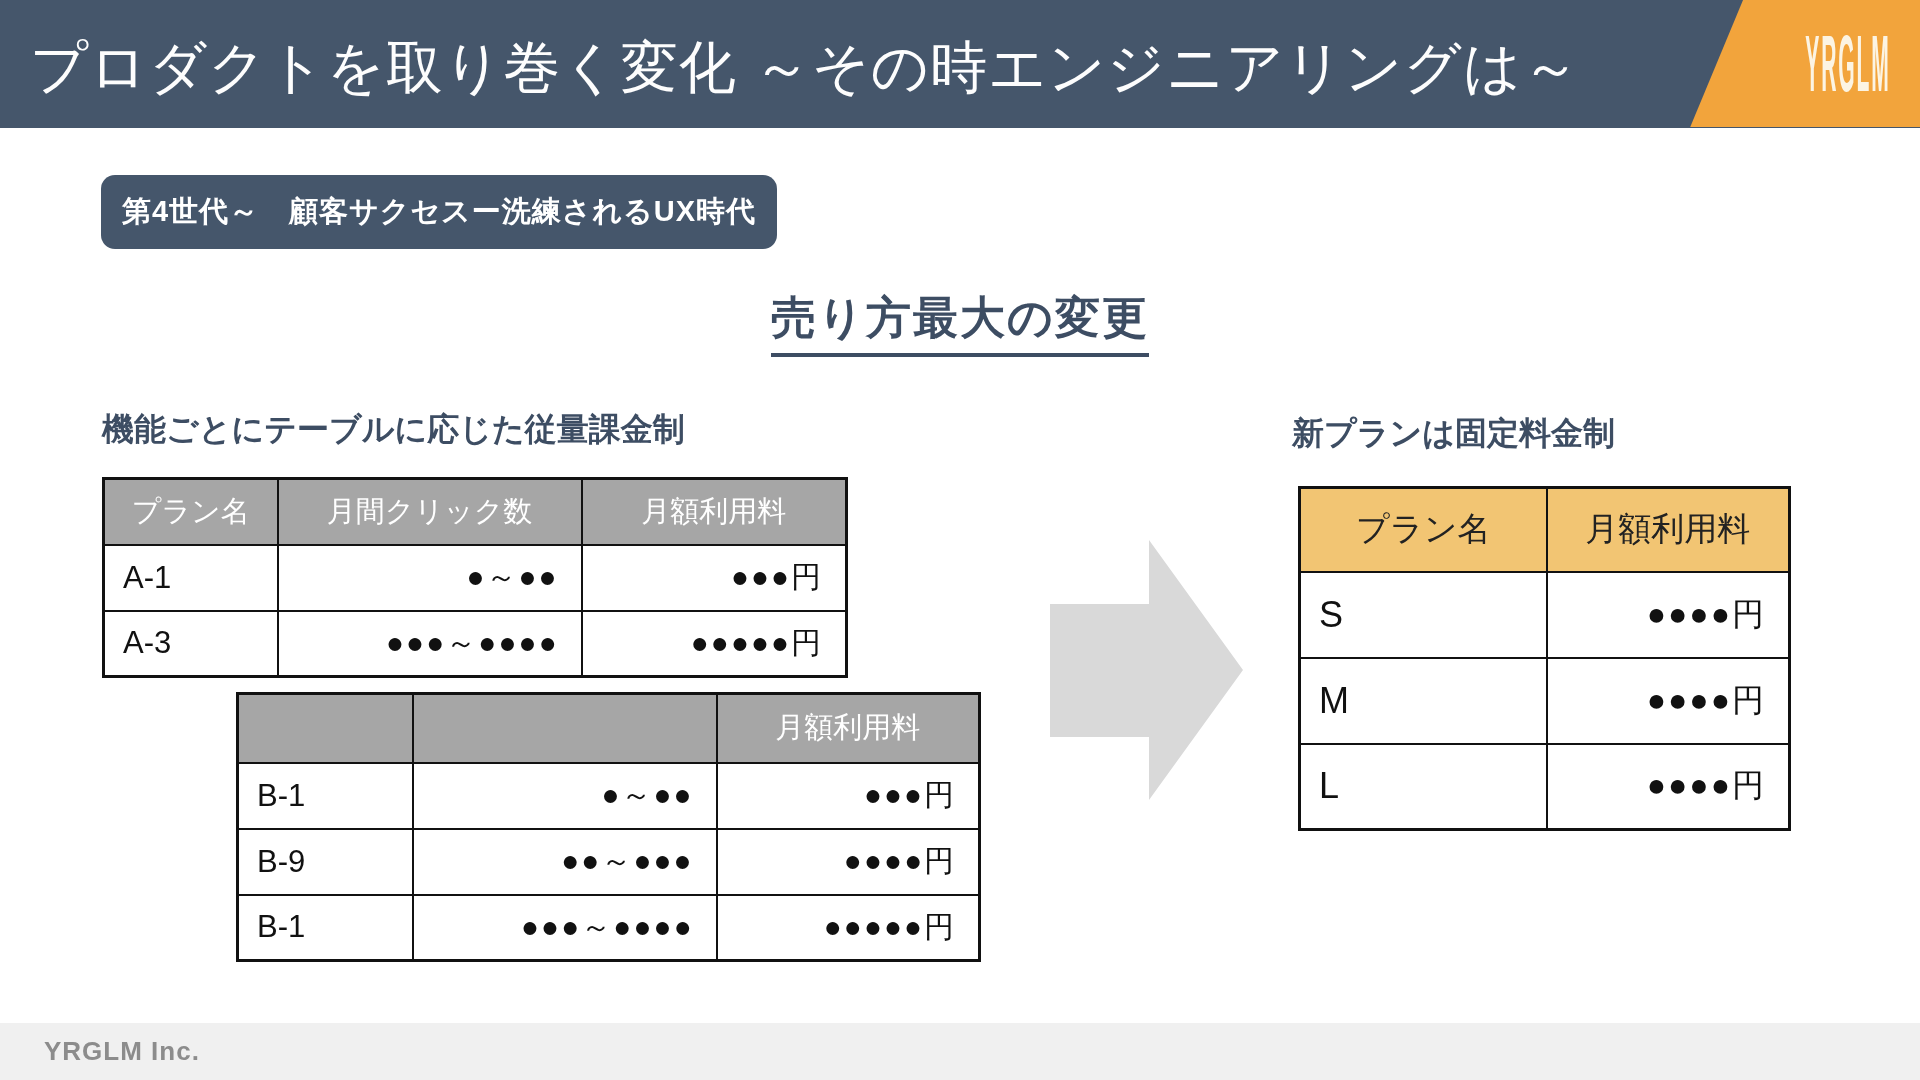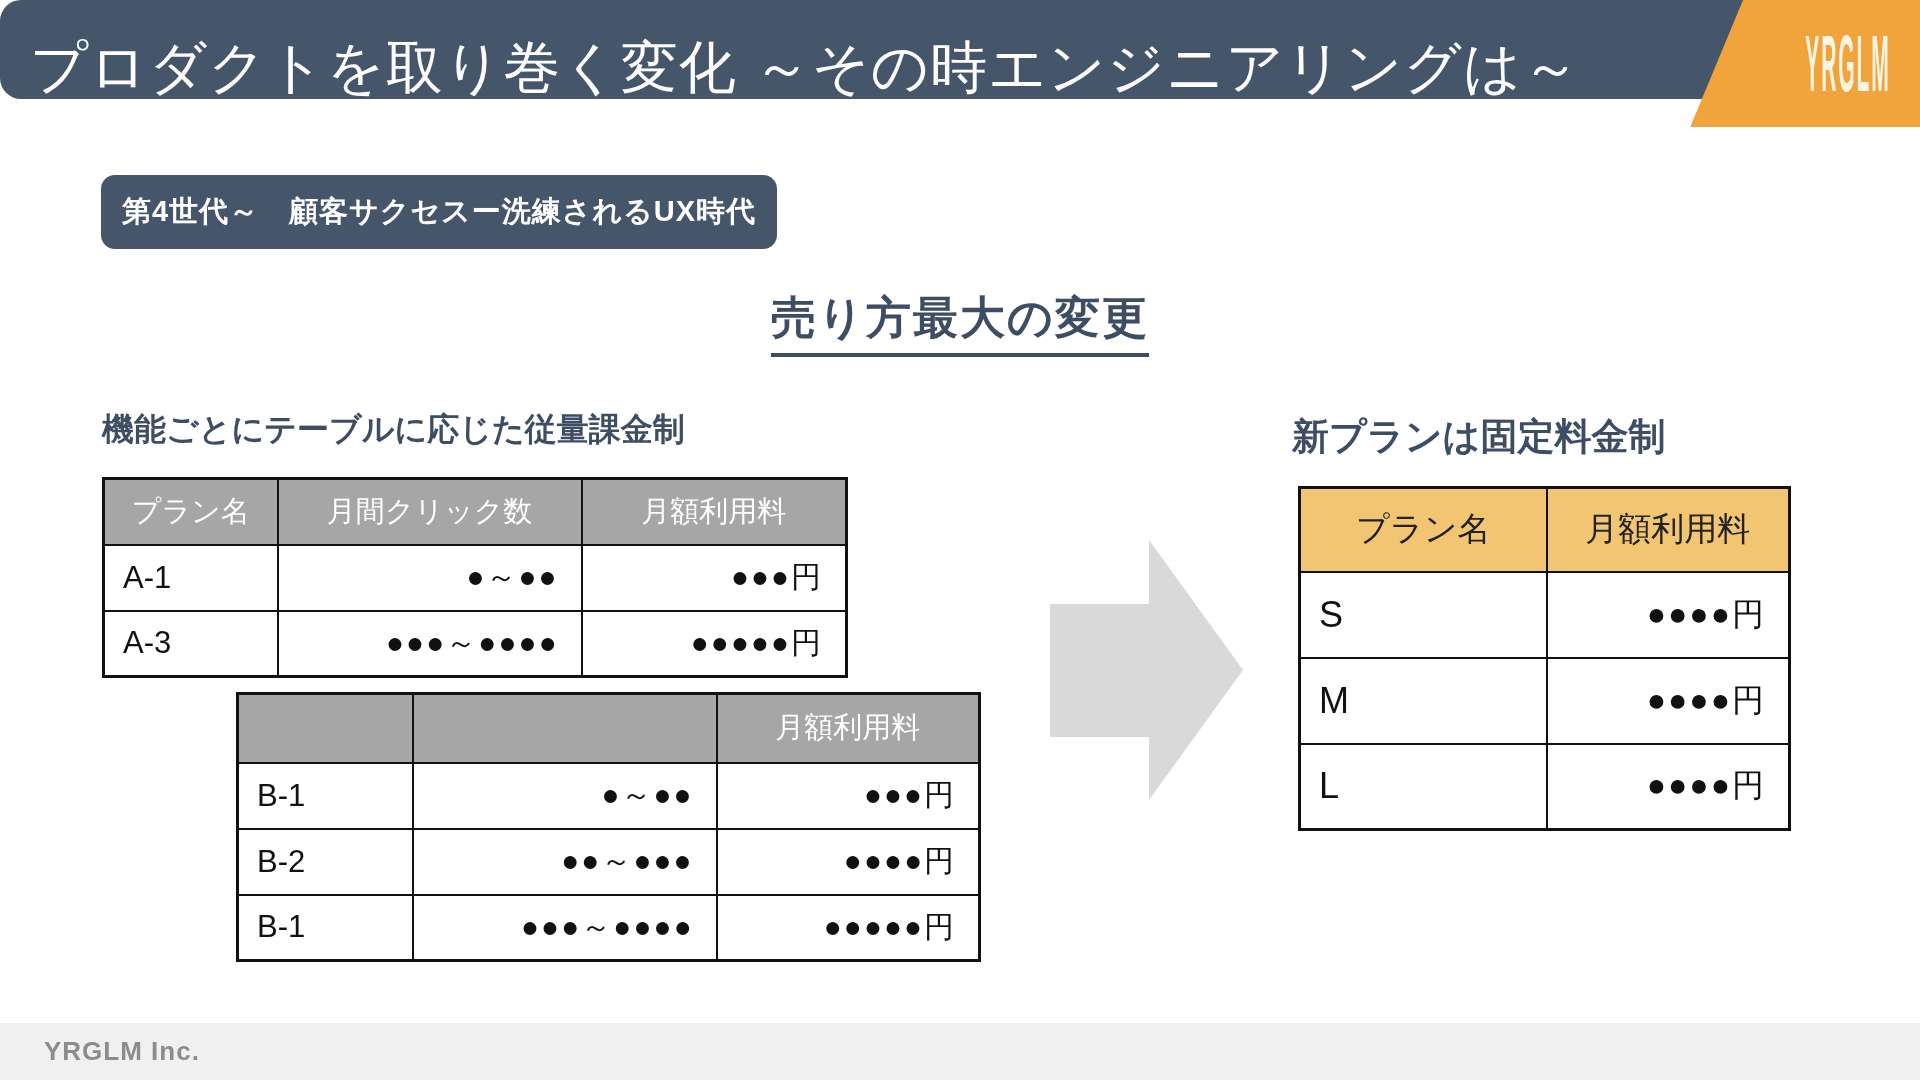--- a/index.html
+++ b/index.html
@@ -1,21 +1,21 @@
 <!DOCTYPE html>
 <html><head>
 <meta charset="utf-8">
 <style>
   * { margin:0; padding:0; box-sizing:border-box; }
   html,body { width:1920px; height:1080px; background:#fff; }
   body { font-family:"Liberation Sans","DejaVu Sans",sans-serif; }
   .slide { position:relative; width:1920px; height:1080px; background:#ffffff; overflow:hidden; }
 
   
-  .topbar { position:absolute; left:0; top:0; width:1920px; height:99px; background:#45566B;border-radius:21px; }
+  .topbar { position:absolute; left:0; top:0; width:1920px; height:128px; background:#45566B; }
   .slide-title { position:absolute; left:30px; top:0; height:127px; line-height:135px;
                  color:#fdfdfd; font-size:57px; font-weight:500; letter-spacing:1px; white-space:nowrap; }
   .logo-wedge { position:absolute; right:0; top:0; width:320px; height:127px; background:#F2A43C;
                 clip-path:polygon(44.7% 0, 100% 0, 100% 100%, 28.2% 100%); }
   .logo-text { position:absolute; left:178px; top:50%; width:140px; text-align:center;
                transform:translateY(-50%) scale(0.62,2.35);
                color:#FCF4E3; font-size:34px; font-weight:bold; letter-spacing:3px;
                font-family:"Liberation Sans",sans-serif; }
 
   
@@ -23,21 +23,21 @@
            background:#45566B; border-radius:14px; display:flex; align-items:center; justify-content:center; }
   .badge span { color:#ffffff; font-size:29px; font-weight:bold; letter-spacing:1px; }
 
   
   .heading-wrap { position:absolute; left:0; top:288px; width:1920px; text-align:center; }
   .heading-wrap span { display:inline-block; color:#3D4D63; font-size:45px; font-weight:bold;
                        border-bottom:4px solid #3D4D63; padding-bottom:5px; letter-spacing:2px; }
 
   
   .left-label { position:absolute; left:102px; top:408px; color:#3D4D63; font-size:32px; font-weight:bold; }
-  .right-label { position:absolute; left:1292px; top:412px; color:#3D4D63; font-size:37px; font-weight:bold; }
+  .right-label { position:absolute; left:1292px; top:412px; color:#3D4D63; font-size:32px; font-weight:bold; }
 
   
   table { border-collapse:collapse; table-layout:fixed; position:absolute; background:#fff; }
   td,th { border:2px solid #111; overflow:hidden; white-space:nowrap; }
   .gray-head th { background:#A6A6A6; color:#ffffff; font-size:29px; font-weight:normal; text-align:center; }
   .cell-label { text-align:left; padding-left:18px; font-size:31px; color:#111; font-weight:normal; }
   .cell-num { text-align:right; padding-right:22px; font-size:30px; color:#111; letter-spacing:2px; }
 
   .table-a { left:102px; top:477px; border:3px solid #111; z-index:2; }
   .table-a th { height:66px; }
@@ -95,21 +95,21 @@
       <th></th>
       <th></th>
       <th>月額利用料</th>
     </tr>
     <tr>
       <td class="cell-label">B-1</td>
       <td class="cell-num">●～●●</td>
       <td class="cell-num">●●●円</td>
     </tr>
     <tr>
-      <td class="cell-label">B-2</td>
+      <td class="cell-label">B-9</td>
       <td class="cell-num">●●～●●●</td>
       <td class="cell-num">●●●●円</td>
     </tr>
     <tr>
       <td class="cell-label">B-1</td>
       <td class="cell-num">●●●～●●●●</td>
       <td class="cell-num">●●●●●円</td>
     </tr>
   </tbody>
     </table>

